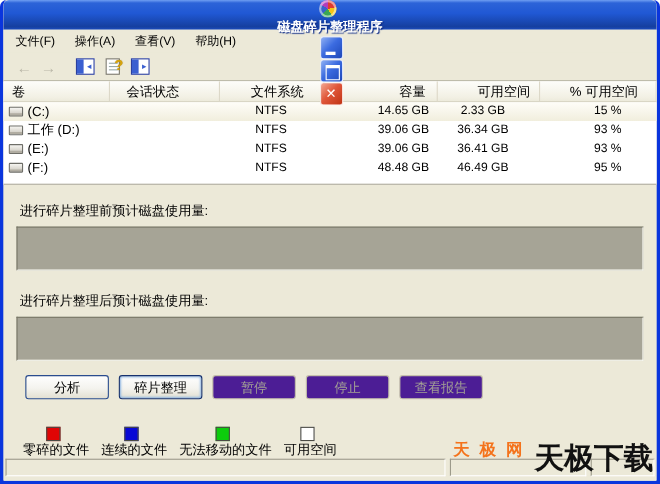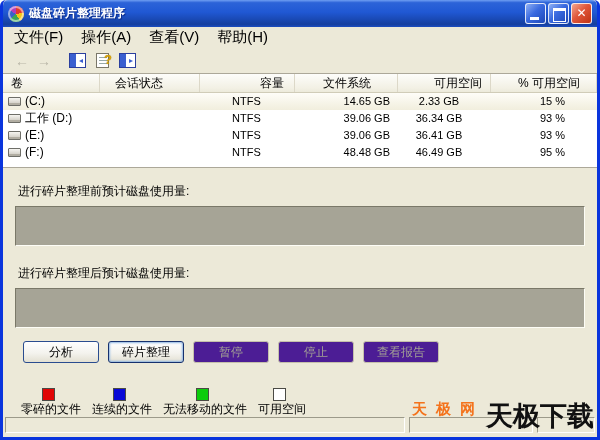--- a/index.html
+++ b/index.html
@@ -12,37 +12,38 @@
     border:3px solid #0a35dd; border-top:none;
     border-radius:6px 6px 0 0;
     overflow:hidden;
   }
 
   
   .titlebar{
     height:27px; display:flex; align-items:center; padding:0 5px 0 5px;
     background:linear-gradient(180deg,#6f9ef2 0%,#2c63d8 10%,#2058d4 45%,#153f9f 90%,#1c4dc0 100%);
     border-radius:5px 5px 0 0;
+    flex-direction:column;
   }
   .title-icon{
     width:16px; height:16px; border-radius:50%; margin-right:5px; flex:0 0 auto;
     background:conic-gradient(#e03a2f 0 80deg,#f5c518 80deg 150deg,#3aa655 150deg 225deg,#3963c9 225deg 300deg,#b13dbb 300deg 360deg);
     box-shadow:inset 0 0 0 2px rgba(255,255,255,.5);
   }
   .title-text{ color:#fff; font-weight:bold; font-size:12px; text-shadow:1px 1px 1px #0c2a86; flex:1 1 auto; }
   .cap-btn{ width:21px; height:21px; margin-left:2px; border:1px solid rgba(255,255,255,.85); border-radius:3px; position:relative; flex:0 0 auto; cursor:pointer;}
   .btn-blue{ background:linear-gradient(135deg,#8fb0f4 0%,#3b6be0 45%,#1d47b8 100%); }
   .btn-min::after{ content:""; position:absolute; left:4px; bottom:3px; width:9px; height:3px; background:#fff; }
   .btn-max::after{ content:""; position:absolute; left:4px; top:4px; width:11px; height:10px; border:1px solid #fff; border-top-width:3px; }
   .btn-close{ background:linear-gradient(135deg,#f2a590 0%,#e0573a 45%,#c03314 100%); }
   .btn-close::after{ content:"✕"; position:absolute; left:0; top:0; width:19px; height:19px; line-height:19px; text-align:center; color:#fff; font-size:12px; font-weight:bold; }
 
   
   .menubar{ height:21px; display:flex; align-items:center; padding-left:2px; background:#ece9d8; }
-  .menu-item{ padding:2px 9px; font-size:15px; color:#000; cursor:default; }
+  .menu-item{ padding:2px 9px; font-size:11px; color:#000; cursor:default; }
 
   
   .toolbar{ height:26px; display:flex; align-items:center; padding-left:8px; background:#ece9d8; border-bottom:1px solid #aca899; }
   .nav-arrow{ font-size:14px; font-weight:bold; color:#b9b6a7; width:22px; text-align:center; }
   .tb-gap{ width:14px; }
   .tb-icon{ width:17px; height:15px; border:1px solid #2b3f9e; background:#fff; position:relative; margin-right:10px; }
   .tb-icon .pane{ position:absolute; left:0; top:0; bottom:0; width:6px; background:#3a5fd0; }
   .tb-icon .arr{ position:absolute; right:2px; top:1px; font-size:8px; color:#3a5fd0; line-height:11px; }
   .help-icon{ width:13px; height:15px; border:1px solid #7a7769; background:#fff; position:relative; margin-right:10px; }
   .help-icon::before{ content:""; position:absolute; left:2px; top:3px; width:8px; height:1px; background:#9aa; box-shadow:0 3px 0 #9aa, 0 6px 0 #9aa; }
@@ -137,22 +138,22 @@
     <div class="tb-icon">
       <div class="pane"></div>
       <div class="arr">▸</div>
     </div>
   </div>
 
   <div class="listview">
     <div class="lv-head">
       <div class="hcell h-volume">卷</div>
       <div class="hcell h-session">会话状态</div>
+      <div class="hcell h-fs">文件系统</div>
       <div class="hcell h-cap">容量</div>
-      <div class="hcell h-fs">文件系统</div>
       <div class="hcell h-free">可用空间</div>
       <div class="hcell h-pct">% 可用空间</div>
     </div>
 
     <div class="lv-row selected">
       <div class="cell c-volume">
           <span class="drive-icon"></span>
           <span>(C:)</span>
         </div>
       <div class="cell"></div>

